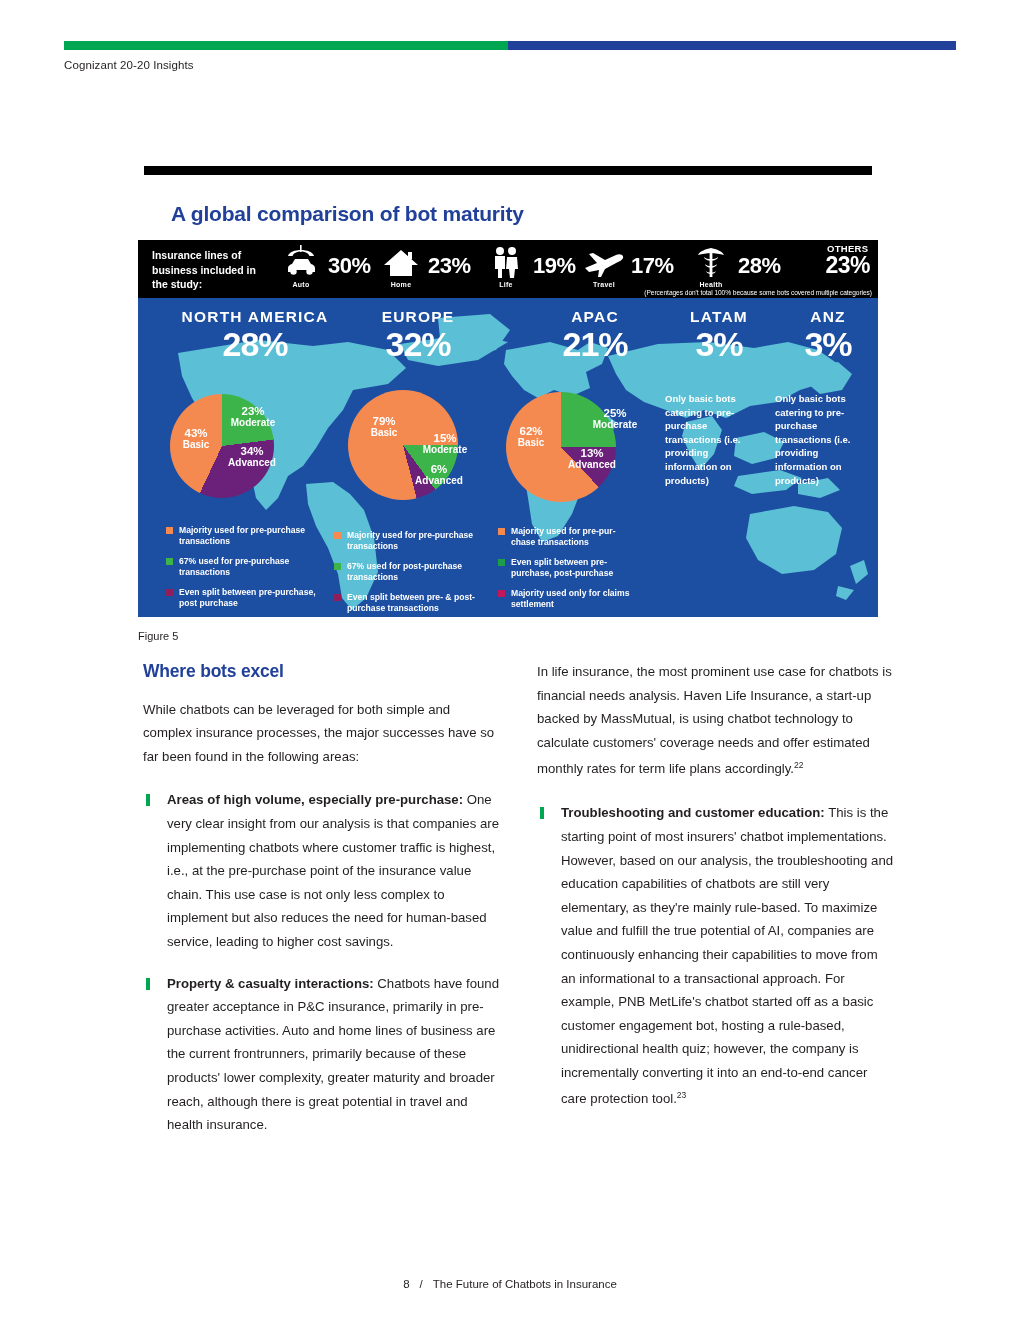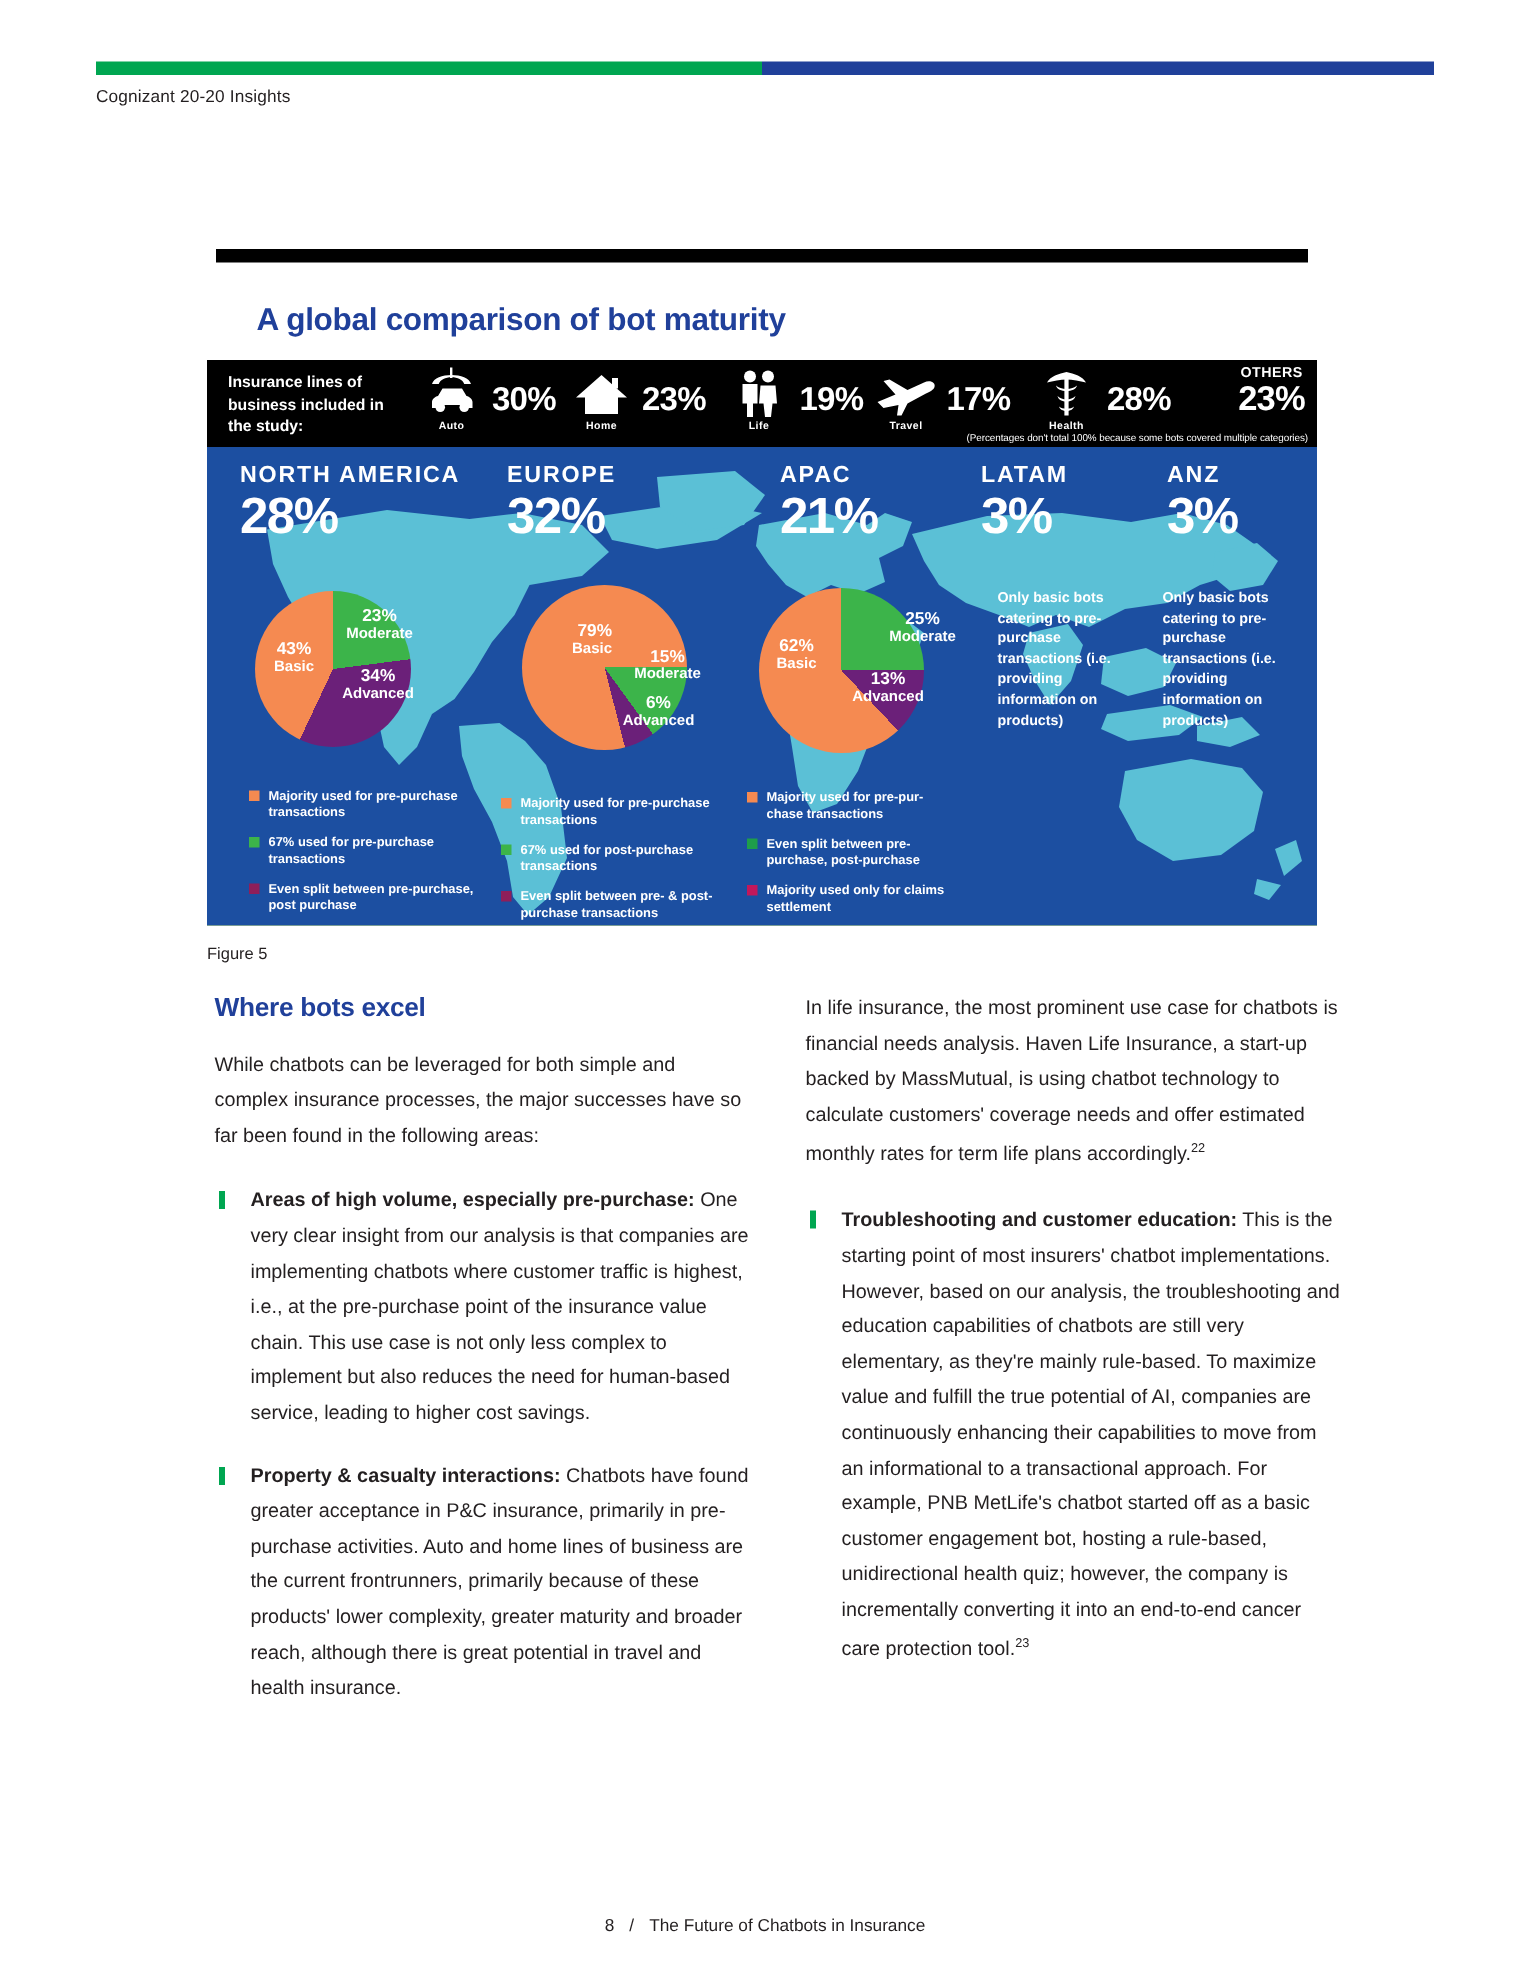--- a/index.html
+++ b/index.html
@@ -17,41 +17,41 @@
   .top-rule{position:absolute;left:64px;top:41px;width:892px;height:9px;display:flex;}
   .top-rule .green{width:444px;height:100%;background:#00a651;}
   .top-rule .blue{flex:1;height:100%;background:#20409a;}
 
   .masthead{position:absolute;left:64px;top:59px;font-size:11.5px;color:#231f20;letter-spacing:.1px;}
 
   
   .fig-rule{position:absolute;left:144px;top:166px;width:728px;height:9px;background:#000000;}
   .fig-title{position:absolute;left:143px;top:202px;font-size:21px;font-weight:bold;color:#20409a;letter-spacing:-.2px;margin-left:28px;}
 
-  .info{position:absolute;left:138px;top:240px;width:740px;height:377px;background:#14532d;overflow:hidden;}
+  .info{position:absolute;left:138px;top:240px;width:740px;height:377px;background:#6d28d9;overflow:hidden;}
 
   
   .band{position:absolute;left:0;top:0;width:740px;height:58px;background:#000000;color:#ffffff;}
   .band-label{position:absolute;left:14px;top:8px;font-size:10.5px;font-weight:bold;line-height:14.5px;width:120px;}
   .lob{position:absolute;top:4px;display:flex;align-items:flex-start;}
   .lob .glyph{width:46px;text-align:center;}
   .lob .glyph svg{display:block;margin:0 auto;}
   .lob .nm{font-size:7px;font-weight:bold;text-align:center;margin-top:1px;letter-spacing:.3px;}
   .lob .pct{font-size:22px;font-weight:bold;margin-left:4px;margin-top:9px;letter-spacing:-.5px;}
   .others-wrap{position:absolute;right:8px;top:3px;text-align:center;}
   .others-wrap .ol{font-size:9.5px;font-weight:bold;letter-spacing:.3px;}
   .others-wrap .op{font-size:23px;font-weight:bold;line-height:22px;letter-spacing:-.5px;}
   .band-note{position:absolute;right:6px;bottom:2px;font-size:6.6px;letter-spacing:-.05px;}
 
   
   .map{position:absolute;left:0;top:58px;width:740px;height:319px;}
   .map svg{display:block;}
 
   .regions{position:absolute;left:0;top:58px;width:740px;height:319px;}
-  .region{position:absolute;text-align:left;color:#ffffff;}
+  .region{position:absolute;text-align:center;color:#ffffff;}
   .region .rname{font-size:15.5px;font-weight:bold;letter-spacing:1.2px;}
   .region .rpct{font-size:34px;font-weight:bold;line-height:34px;letter-spacing:-1px;margin-top:1px;}
 
   .pie{position:absolute;border-radius:50%;}
   .pie-lab{position:absolute;color:#ffffff;text-align:center;line-height:11px;}
   .pie-lab .v{font-size:11.5px;font-weight:bold;}
   .pie-lab .t{font-size:10px;font-weight:bold;}
 
   .note{position:absolute;color:#ffffff;font-size:9.5px;font-weight:bold;line-height:13.6px;width:88px;}
 
@@ -217,21 +217,21 @@
       <div class="pie-lab" style="left:85px;top:148px;width:58px;">
         <div class="v">34%</div>
         <div class="t">Advanced</div>
       </div>
 
       <div class="region" style="left:200px;top:10px;width:160px;">
         <div class="rname">EUROPE</div>
         <div class="rpct">32%</div>
       </div>
       <div class="pie" style="left:210px;top:92px;width:110px;height:110px;background:conic-gradient(from 90deg,#3cb44a 0deg 54deg,#6b2079 54deg 75.6deg,#f58a51 75.6deg 360deg);"></div>
-      <div class="pie-lab" style="left:222px;top:118px;width:48px;text-align:right;">
+      <div class="pie-lab" style="left:222px;top:118px;width:48px;text-align:center;">
         <div class="v">79%</div>
         <div class="t">Basic</div>
       </div>
       <div class="pie-lab" style="left:277px;top:135px;width:60px;">
         <div class="v">15%</div>
         <div class="t">Moderate</div>
       </div>
       <div class="pie-lab" style="left:270px;top:166px;width:62px;">
         <div class="v">6%</div>
         <div class="t">Advanced</div>

